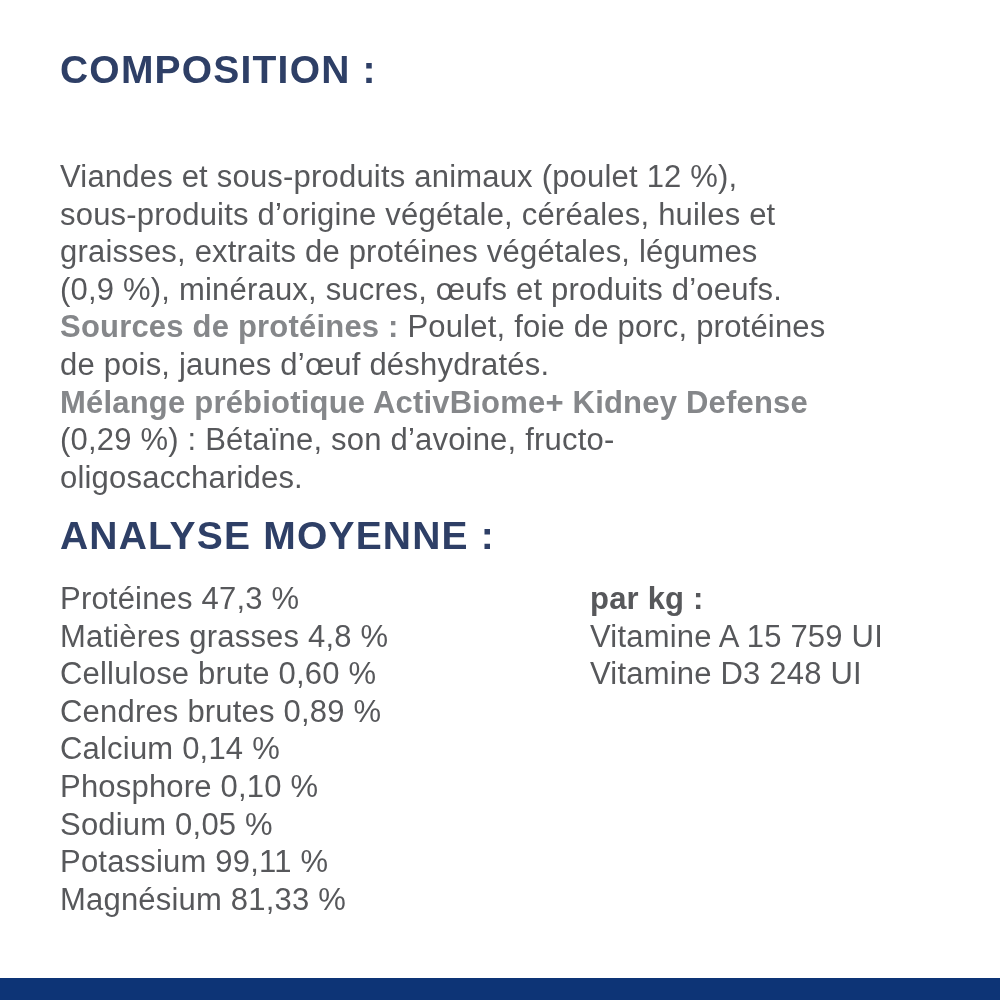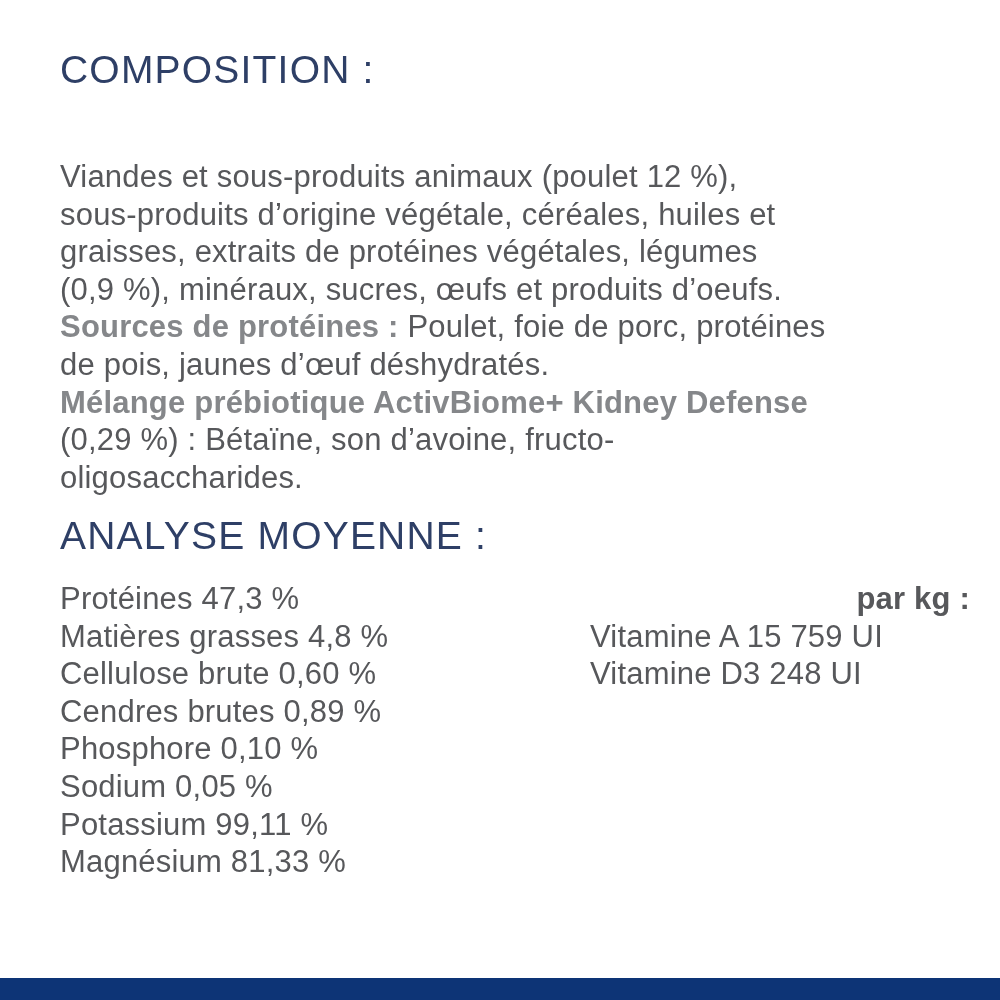--- a/index.html
+++ b/index.html
@@ -15,21 +15,21 @@
     overflow: hidden;
   }
   .page {
     position: absolute;
     inset: 0;
   }
   .section-title {
     position: absolute;
     left: 60px;
     font-size: 39px;
-    font-weight: normal;
+    font-weight: bold;
     letter-spacing: 1.2px;
     color: #2e3f66;
     white-space: nowrap;
   }
   #composition-title { top: 48px; }
   #analyse-title { top: 514px; }
 
   .body-block {
     position: absolute;
     left: 60px;
@@ -38,21 +38,20 @@
     font-size: 31px;
     line-height: 37.6px;
     letter-spacing: 0.2px;
     color: #57585b;
     white-space: pre-line;
     margin-top: 41px;
   }
   .bold-gray {
     font-weight: bold;
     color: #85878a;
-    text-align: right;
   }
   .analyse-columns {
     position: absolute;
     left: 60px;
     top: 580px;
     width: 910px;
   }
   .analyse-left {
     position: absolute;
     left: 0;
@@ -100,20 +99,21 @@
 
   <div class="section-title" id="analyse-title">ANALYSE MOYENNE :</div>
 
   <div class="analyse-columns">
 
     <div class="analyse-left">
       <div class="analyse-line">Protéines 47,3 %</div>
       <div class="analyse-line">Matières grasses 4,8 %</div>
       <div class="analyse-line">Cellulose brute 0,60 %</div>
       <div class="analyse-line">Cendres brutes 0,89 %</div>
+      <div class="analyse-line">Calcium 0,14 %</div>
       <div class="analyse-line">Phosphore 0,10 %</div>
       <div class="analyse-line">Sodium 0,05 %</div>
       <div class="analyse-line">Potassium 99,11 %</div>
       <div class="analyse-line">Magnésium 81,33 %</div>
     </div>
 
     <div class="analyse-right">
       <div class="analyse-line bold-gray">par kg :</div>
       <div class="analyse-line">Vitamine A 15 759 UI</div>
       <div class="analyse-line">Vitamine D3 248 UI</div>

